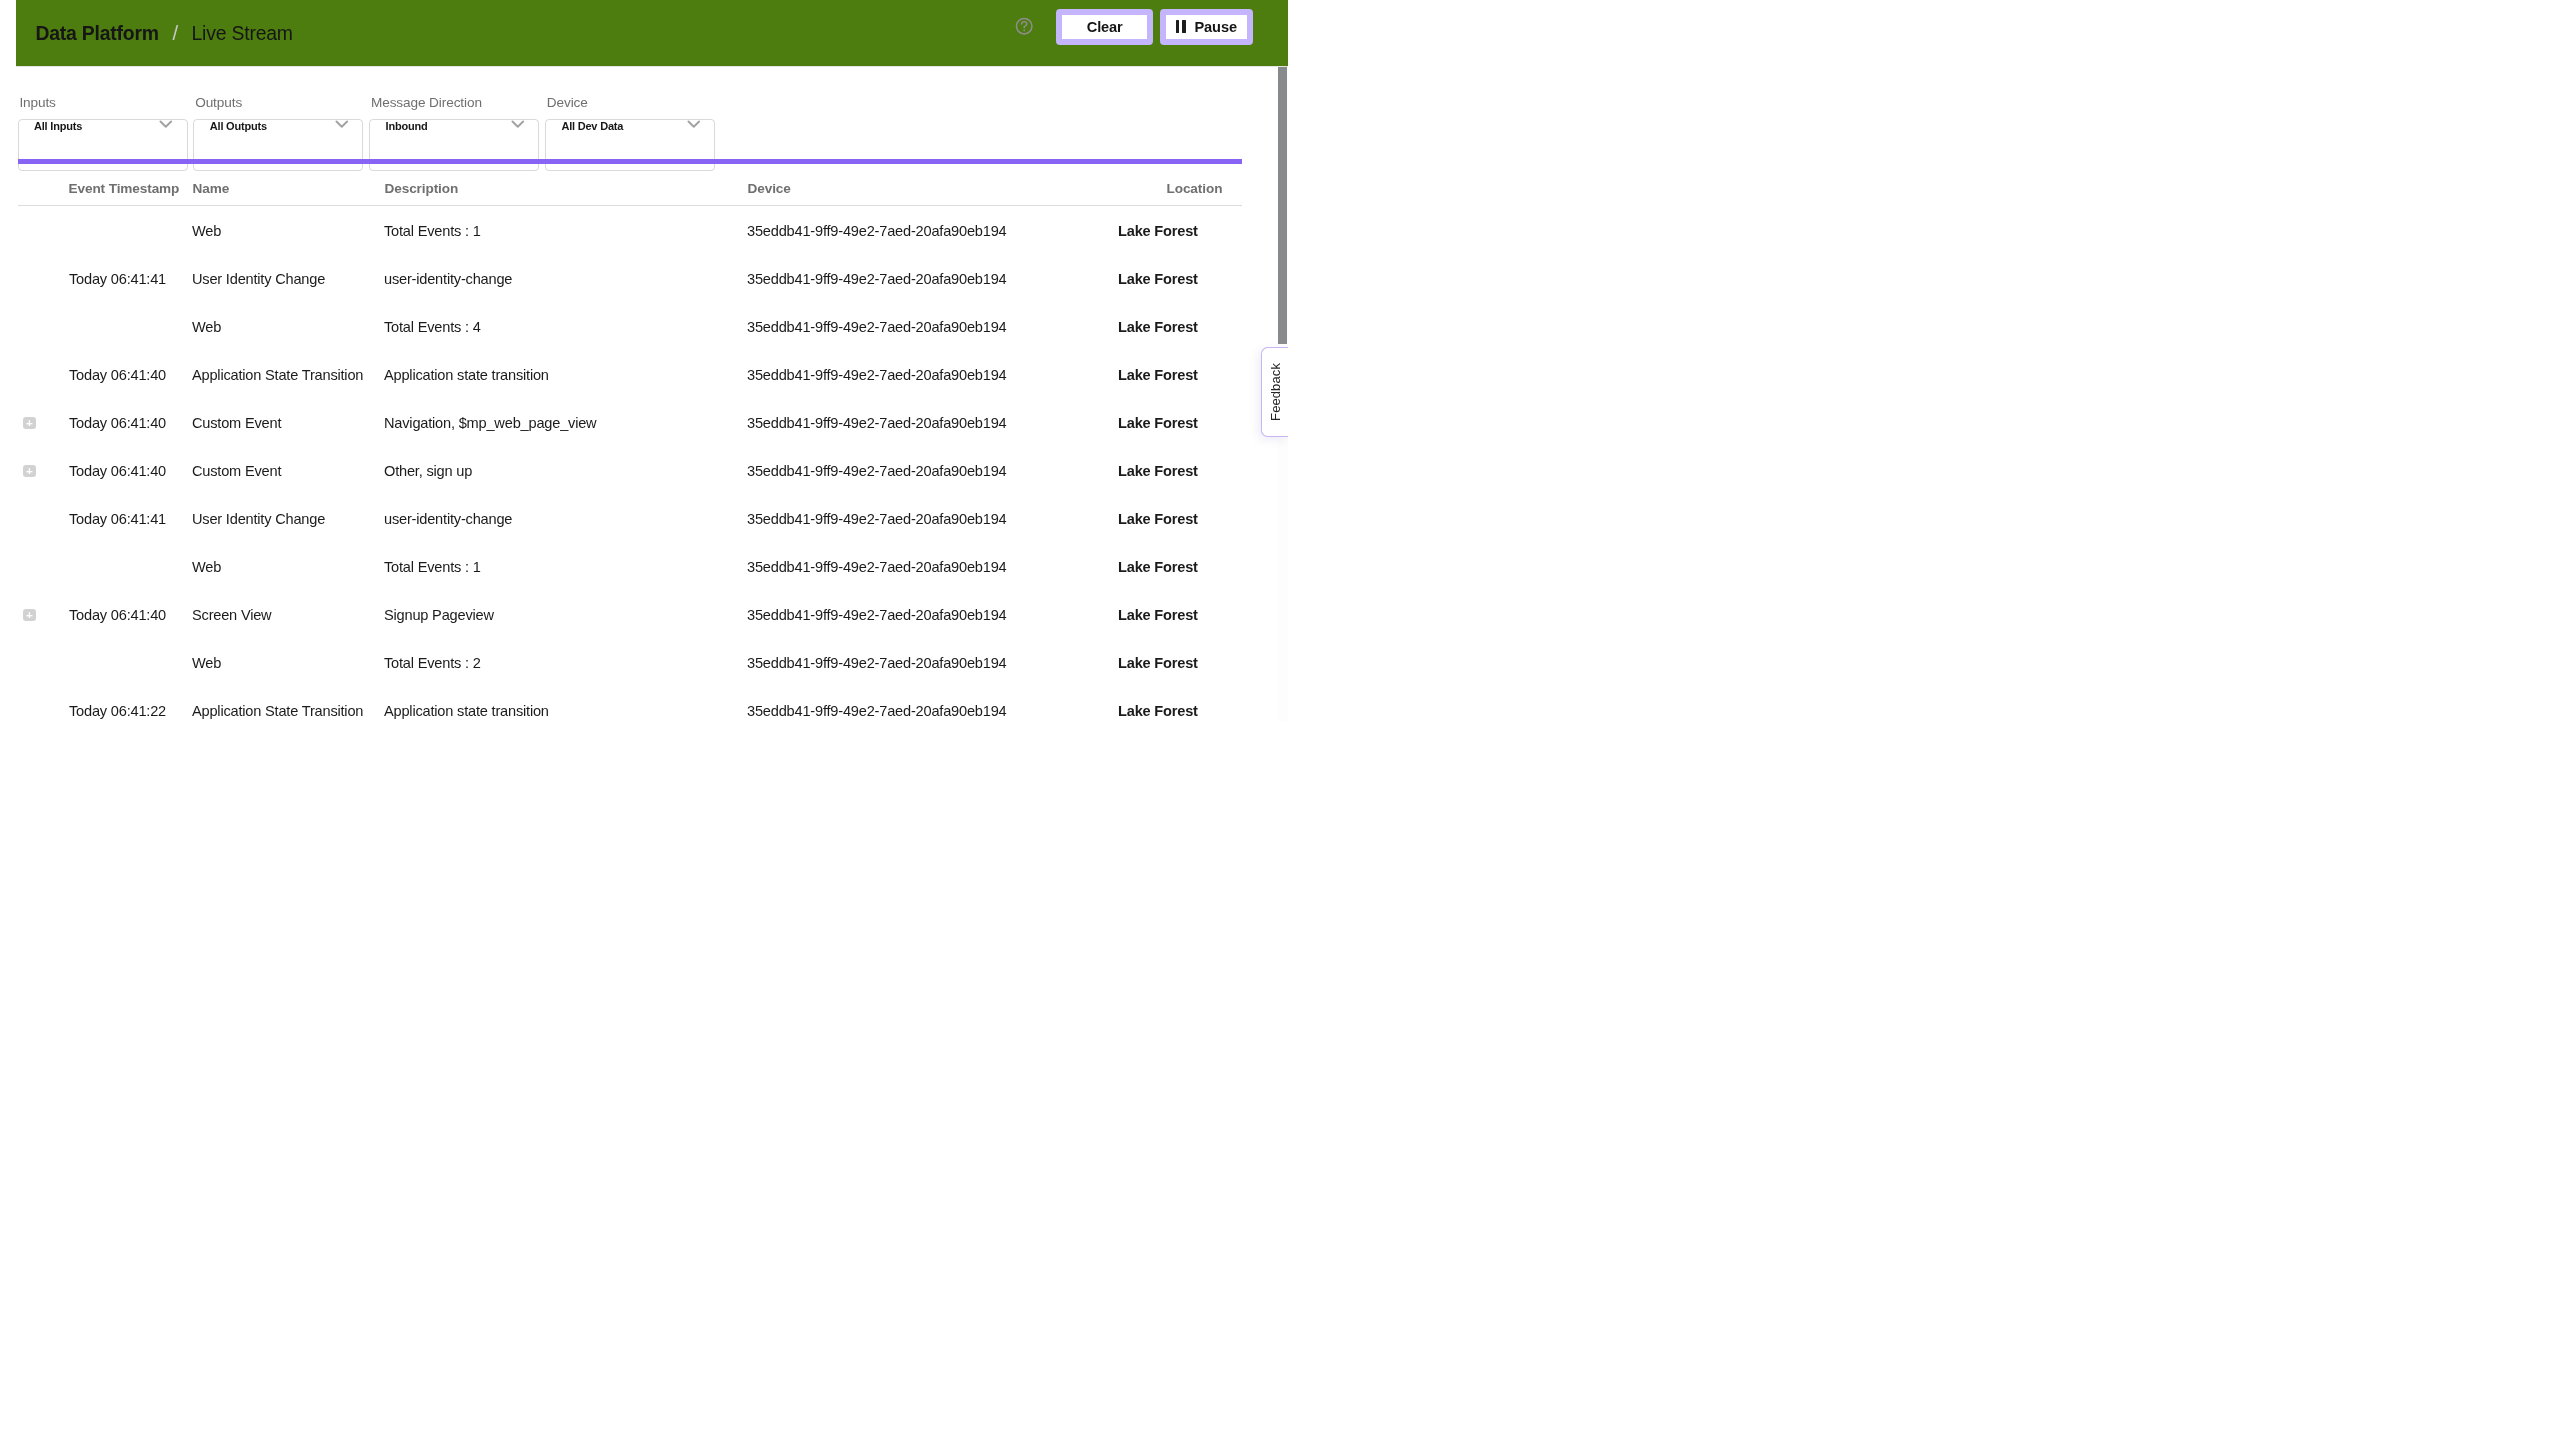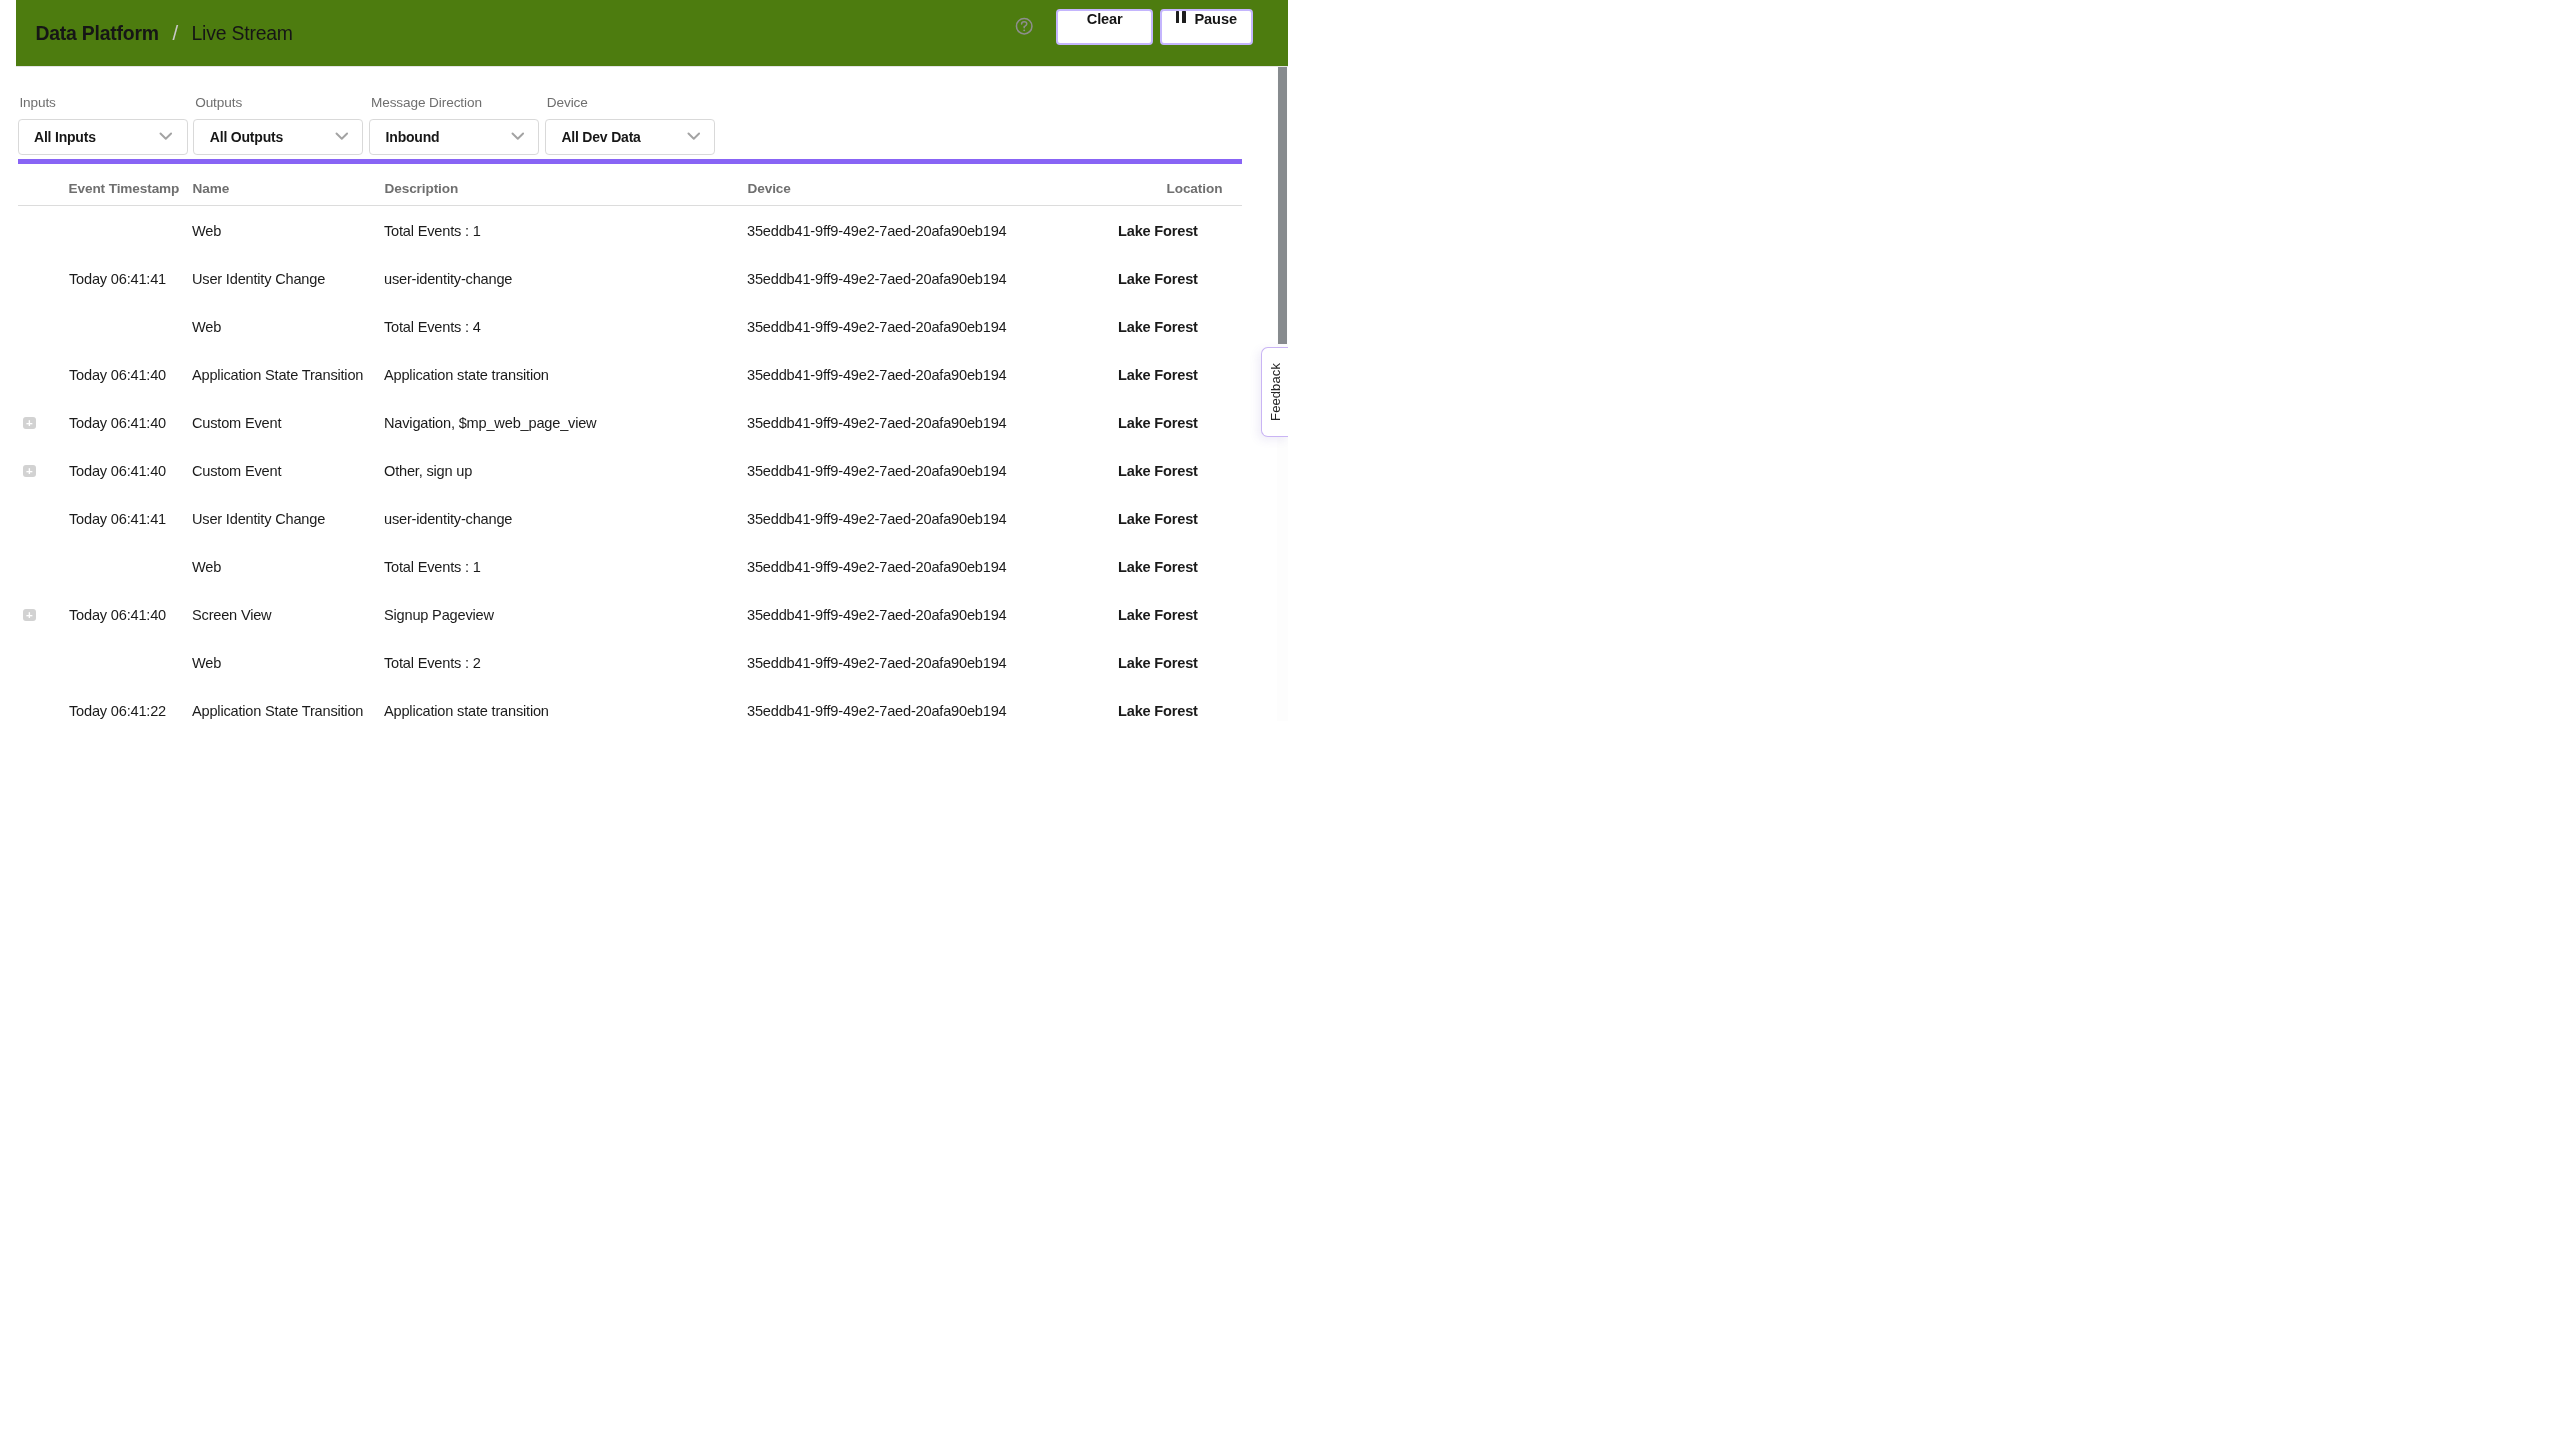--- a/index.html
+++ b/index.html
@@ -7,31 +7,31 @@
   body { font-family:"Liberation Sans", sans-serif; }
   .page { position:relative; width:1288px; height:721px; background:#fff; overflow:hidden; }
 
   
   .topbar { position:absolute; top:0; left:0; right:0; height:67px; border-bottom:1px solid #e4e4e4; background:#4d7c0f;margin-left:16px; }
   .breadcrumb { position:absolute; left:19.4px; top:0; height:67px; display:flex; align-items:center; font-size:19.4px; color:#161616; letter-spacing:-0.2px; }
   .crumb-section { font-weight:700; }
   .crumb-sep { color:#c9c9c9; font-weight:300; margin:0 13.6px; font-size:20.4px; }
   .topbar-actions { position:absolute; right:35px; top:8.7px; display:flex; align-items:center; gap:6.8px; }
   .help-btn { width:19.4px; height:19.4px; margin-right:15.5px; display:flex; align-items:center; justify-content:center; cursor:pointer; background:none; border:none; }
-  .btn { height:36px; background:#fff; border:2px solid #c4b5fd; border-radius:3.9px; font-family:inherit; font-size:14.6px; font-weight:700; color:#151515; display:flex; align-items:flex-start; justify-content:center; gap:8.7px; cursor:pointer; letter-spacing:-0.1px; }
+  .btn { height:36px; background:#fff; border:6px solid #c4b5fd; border-radius:3.9px; font-family:inherit; font-size:14.6px; font-weight:700; color:#151515; display:flex; align-items:center; justify-content:center; gap:8.7px; cursor:pointer; letter-spacing:-0.1px; }
   .btn-clear { width:97px; }
   .btn-pause { width:93px; }
   .pause-ico { display:flex; gap:2.9px; }
   .pause-ico i { display:block; width:3.4px; height:12.6px; background:#1d1d1d; border-radius:0.5px; }
 
   
   .filters { position:absolute; top:95px; left:17.5px; display:flex; gap:5.8px; }
   .filter { width:170px; }
   .filter-label { display:block; font-size:13.6px; color:#6f6f6f; margin-bottom:8.7px; padding-left:1.9px; letter-spacing:-0.1px; }
-  .select { height:36px; border:1px solid #d9d9d9; border-radius:3.9px; background:#fff; display:flex; align-items:center; justify-content:space-between; padding:0 13.6px 0 15.5px; font-size:14px; font-weight:700; color:#171717; cursor:pointer; letter-spacing:-0.2px; }
+  .select { height:52px; border:1px solid #d9d9d9; border-radius:3.9px; background:#fff; display:flex; justify-content:space-between; padding:0 13.6px 0 15.5px; font-size:11px; font-weight:700; color:#171717; cursor:pointer; letter-spacing:-0.2px; }
   .chev { flex:0 0 auto; }
 
   
   .divider { position:absolute; top:159px; left:17.5px; width:1224px; height:4.9px; background:#8864f5; }
 
   
   .thead { position:absolute; top:172px; left:17.5px; width:1224px; height:34px; border-bottom:1px solid #dcdcdc;font-weight:bold; }
   .th { position:absolute; top:0; line-height:34px; font-size:13.6px; color:#6f6f6f; white-space:nowrap; letter-spacing:-0.1px; }
   .th-ts { left:51px; } .th-name { left:175px; } .th-desc { left:367px; } .th-dev { left:730px; } .th-loc { left:1101px;margin-left:48px; }
 

